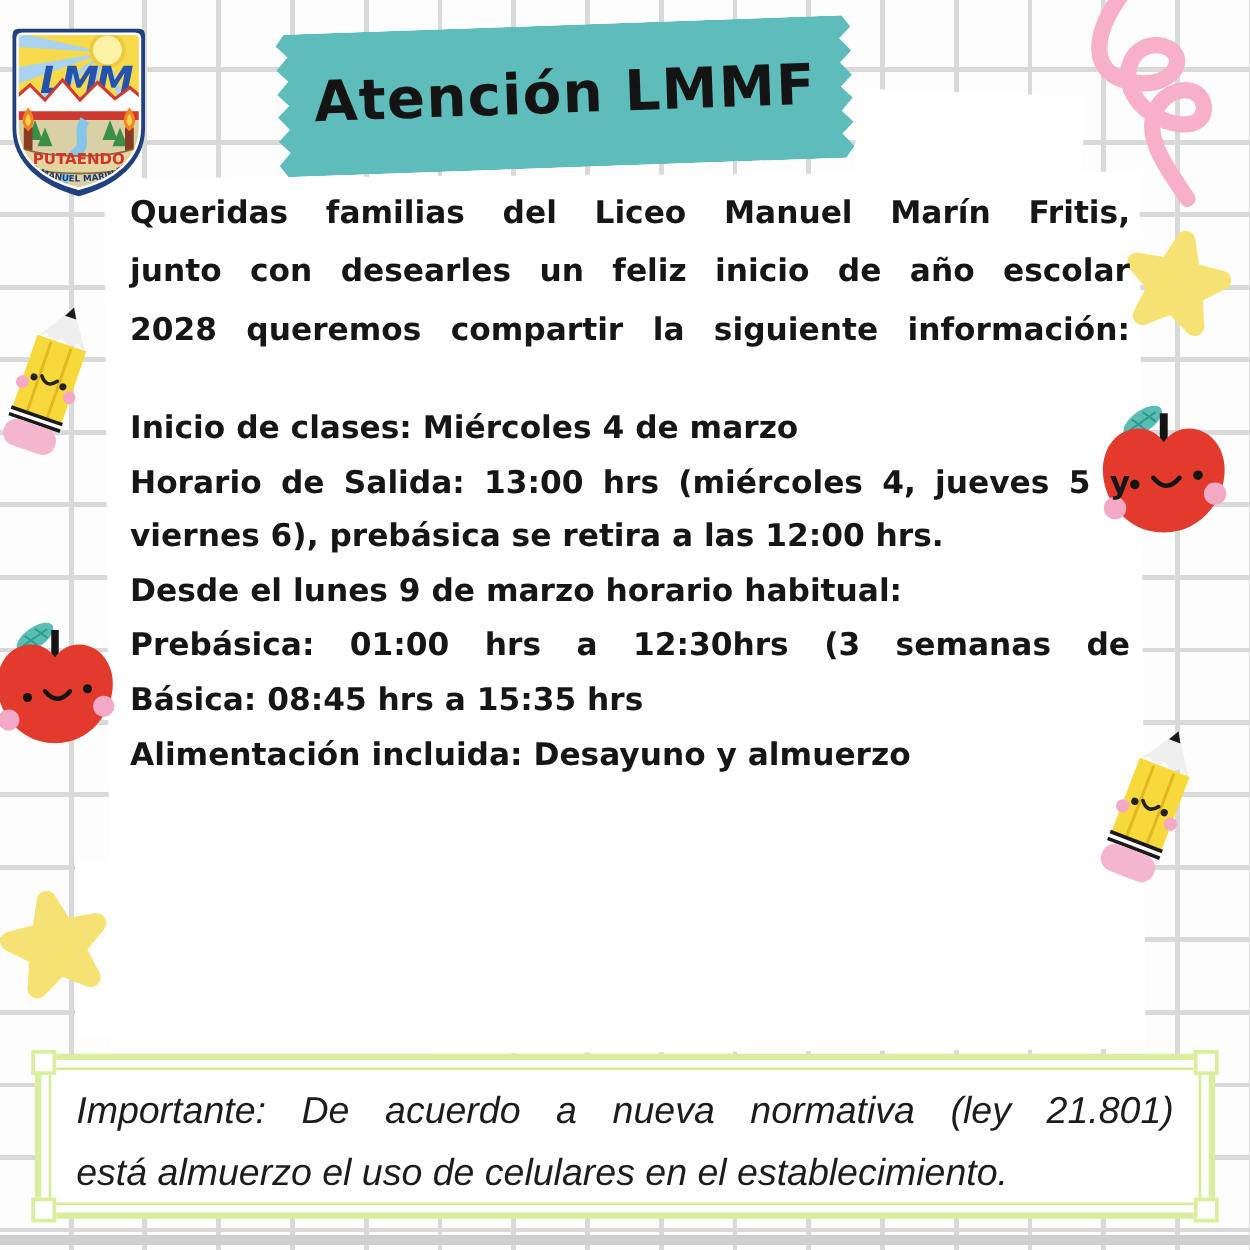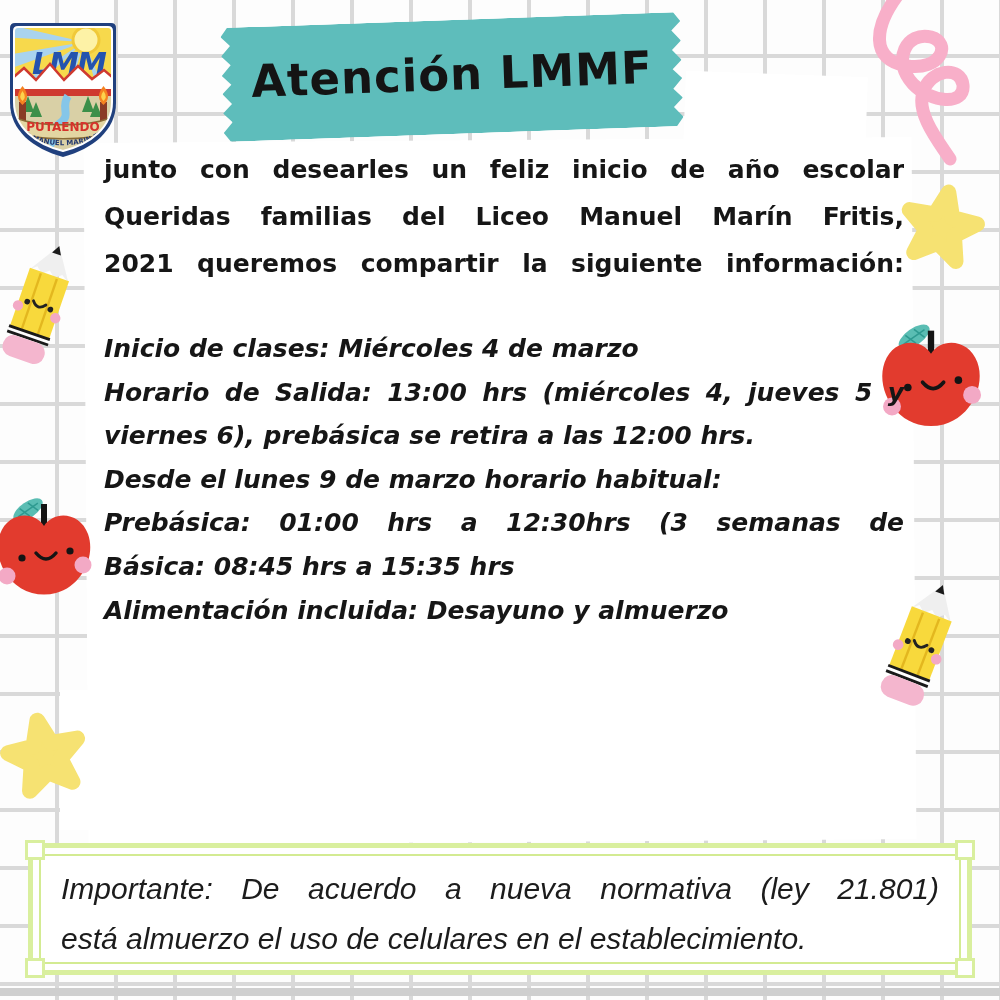--- a/index.html
+++ b/index.html
@@ -28,21 +28,21 @@
     display:flex;align-items:center;justify-content:center;
     clip-path:polygon(1.5% 0%,98.5% 0%,100% 8%,98% 16%,100% 25%,98% 33%,100% 42%,98% 50%,100% 58%,98% 67%,100% 75%,98% 83%,100% 92%,98.5% 100%,1.5% 100%,0% 92%,2% 83%,0% 75%,2% 67%,0% 58%,2% 50%,0% 42%,2% 33%,0% 25%,2% 16%,0% 8%);
   }
   .tape h1{
     margin:0;padding-bottom:6px;font-size:45px;font-weight:700;color:#141414;letter-spacing:1px;
   }
 
   
   .textblock{position:absolute;left:104px;width:800px;color:#161616;font-weight:700;}
   .intro{top:146px;font-size:25px;line-height:47px;}
-  .sched{top:327px;font-size:25px;line-height:43.6px;font-style:italic;}
+  .sched{top:320px;font-size:25px;line-height:43.6px;}
   .line{white-space:nowrap;}
   .line.just{white-space:normal;text-align:justify;text-align-last:justify;}
 
   
   .frame{
     position:absolute;left:28px;top:843px;width:944px;height:132px;
     background:#fff;border:5px solid #d9ef9e;border-radius:10px;box-sizing:border-box;
   }
   .frame-inner{position:absolute;inset:6px;border:2px solid #d3eb92;border-radius:6px;}
   .corner{position:absolute;width:20px;height:20px;background:#fff;border:3px solid #d9ef9e;box-sizing:border-box;}
@@ -181,23 +181,23 @@
   <rect x="53" y="12" width="6" height="24" fill="#141414"></rect>
   <path d="M56,34 C46,18 20,20 12,42 C4,64 18,94 44,101 C52,103 60,103 68,101 C94,94 108,64 100,42 C92,20 66,18 56,34 Z" fill="#e23b2e"></path>
   <circle cx="34" cy="66" r="3.6" fill="#141414"></circle>
     <circle cx="82" cy="59" r="3.6" fill="#141414"></circle>
   <path d="M48,61 Q58,73 68,61" fill="none" stroke="#141414" stroke-width="3.5" stroke-linecap="round"></path>
   <circle cx="19" cy="84" r="8.5" fill="#f3a9c5"></circle>
     <circle cx="95" cy="73" r="8.5" fill="#f3a9c5"></circle>
 </svg>
 
 <div class="textblock intro">
+  <div class="line just">Queridas familias del Liceo Manuel Marín Fritis,</div>
   <div class="line just">junto con desearles un feliz inicio de año escolar</div>
-  <div class="line just">Queridas familias del Liceo Manuel Marín Fritis,</div>
-  <div class="line just">2021 queremos compartir la siguiente información:</div>
+  <div class="line just">2028 queremos compartir la siguiente información:</div>
 </div>
 
 <div class="textblock sched">
   <div class="line">Inicio de clases: Miércoles 4 de marzo</div>
   <div class="line just">Horario de Salida: 13:00 hrs (miércoles 4, jueves 5 y</div>
   <div class="line">viernes 6), prebásica se retira a las 12:00 hrs.</div>
   <div class="line">Desde el lunes 9 de marzo horario habitual:</div>
   <div class="line just">Prebásica: 01:00 hrs a 12:30hrs (3 semanas de</div>
   <div class="line">Básica: 08:45 hrs a 15:35 hrs</div>
   <div class="line">Alimentación incluida: Desayuno y almuerzo</div>

